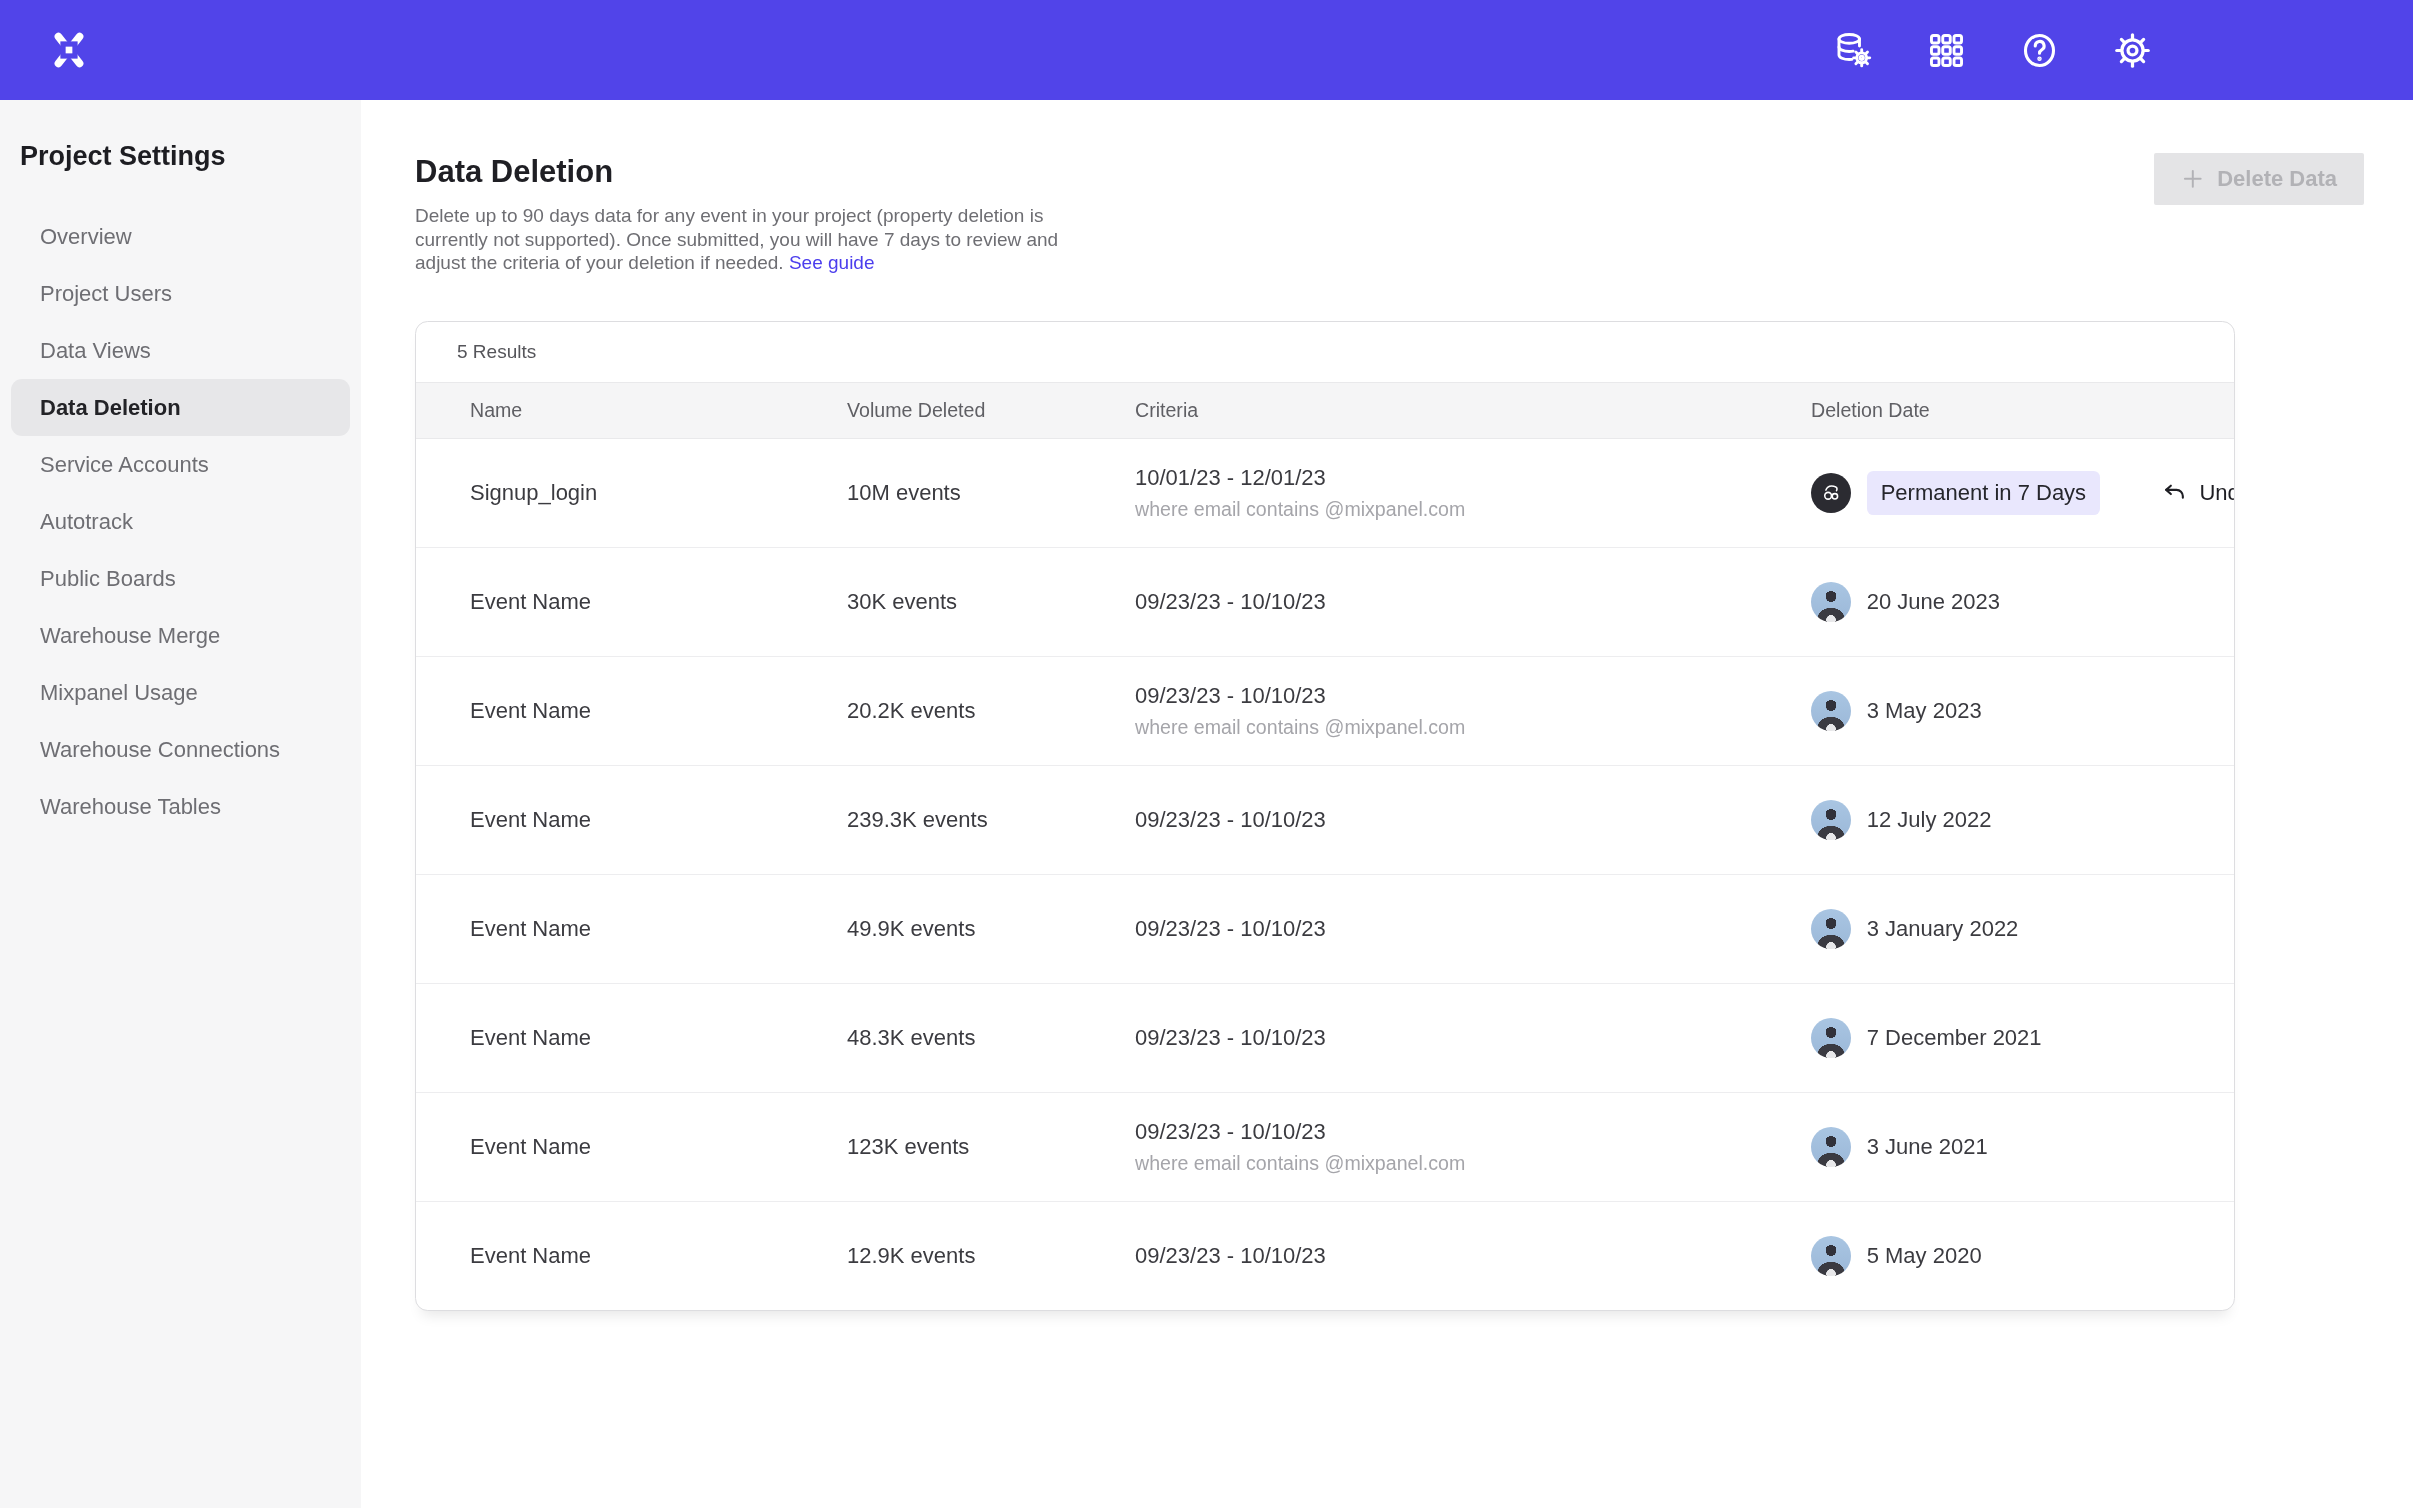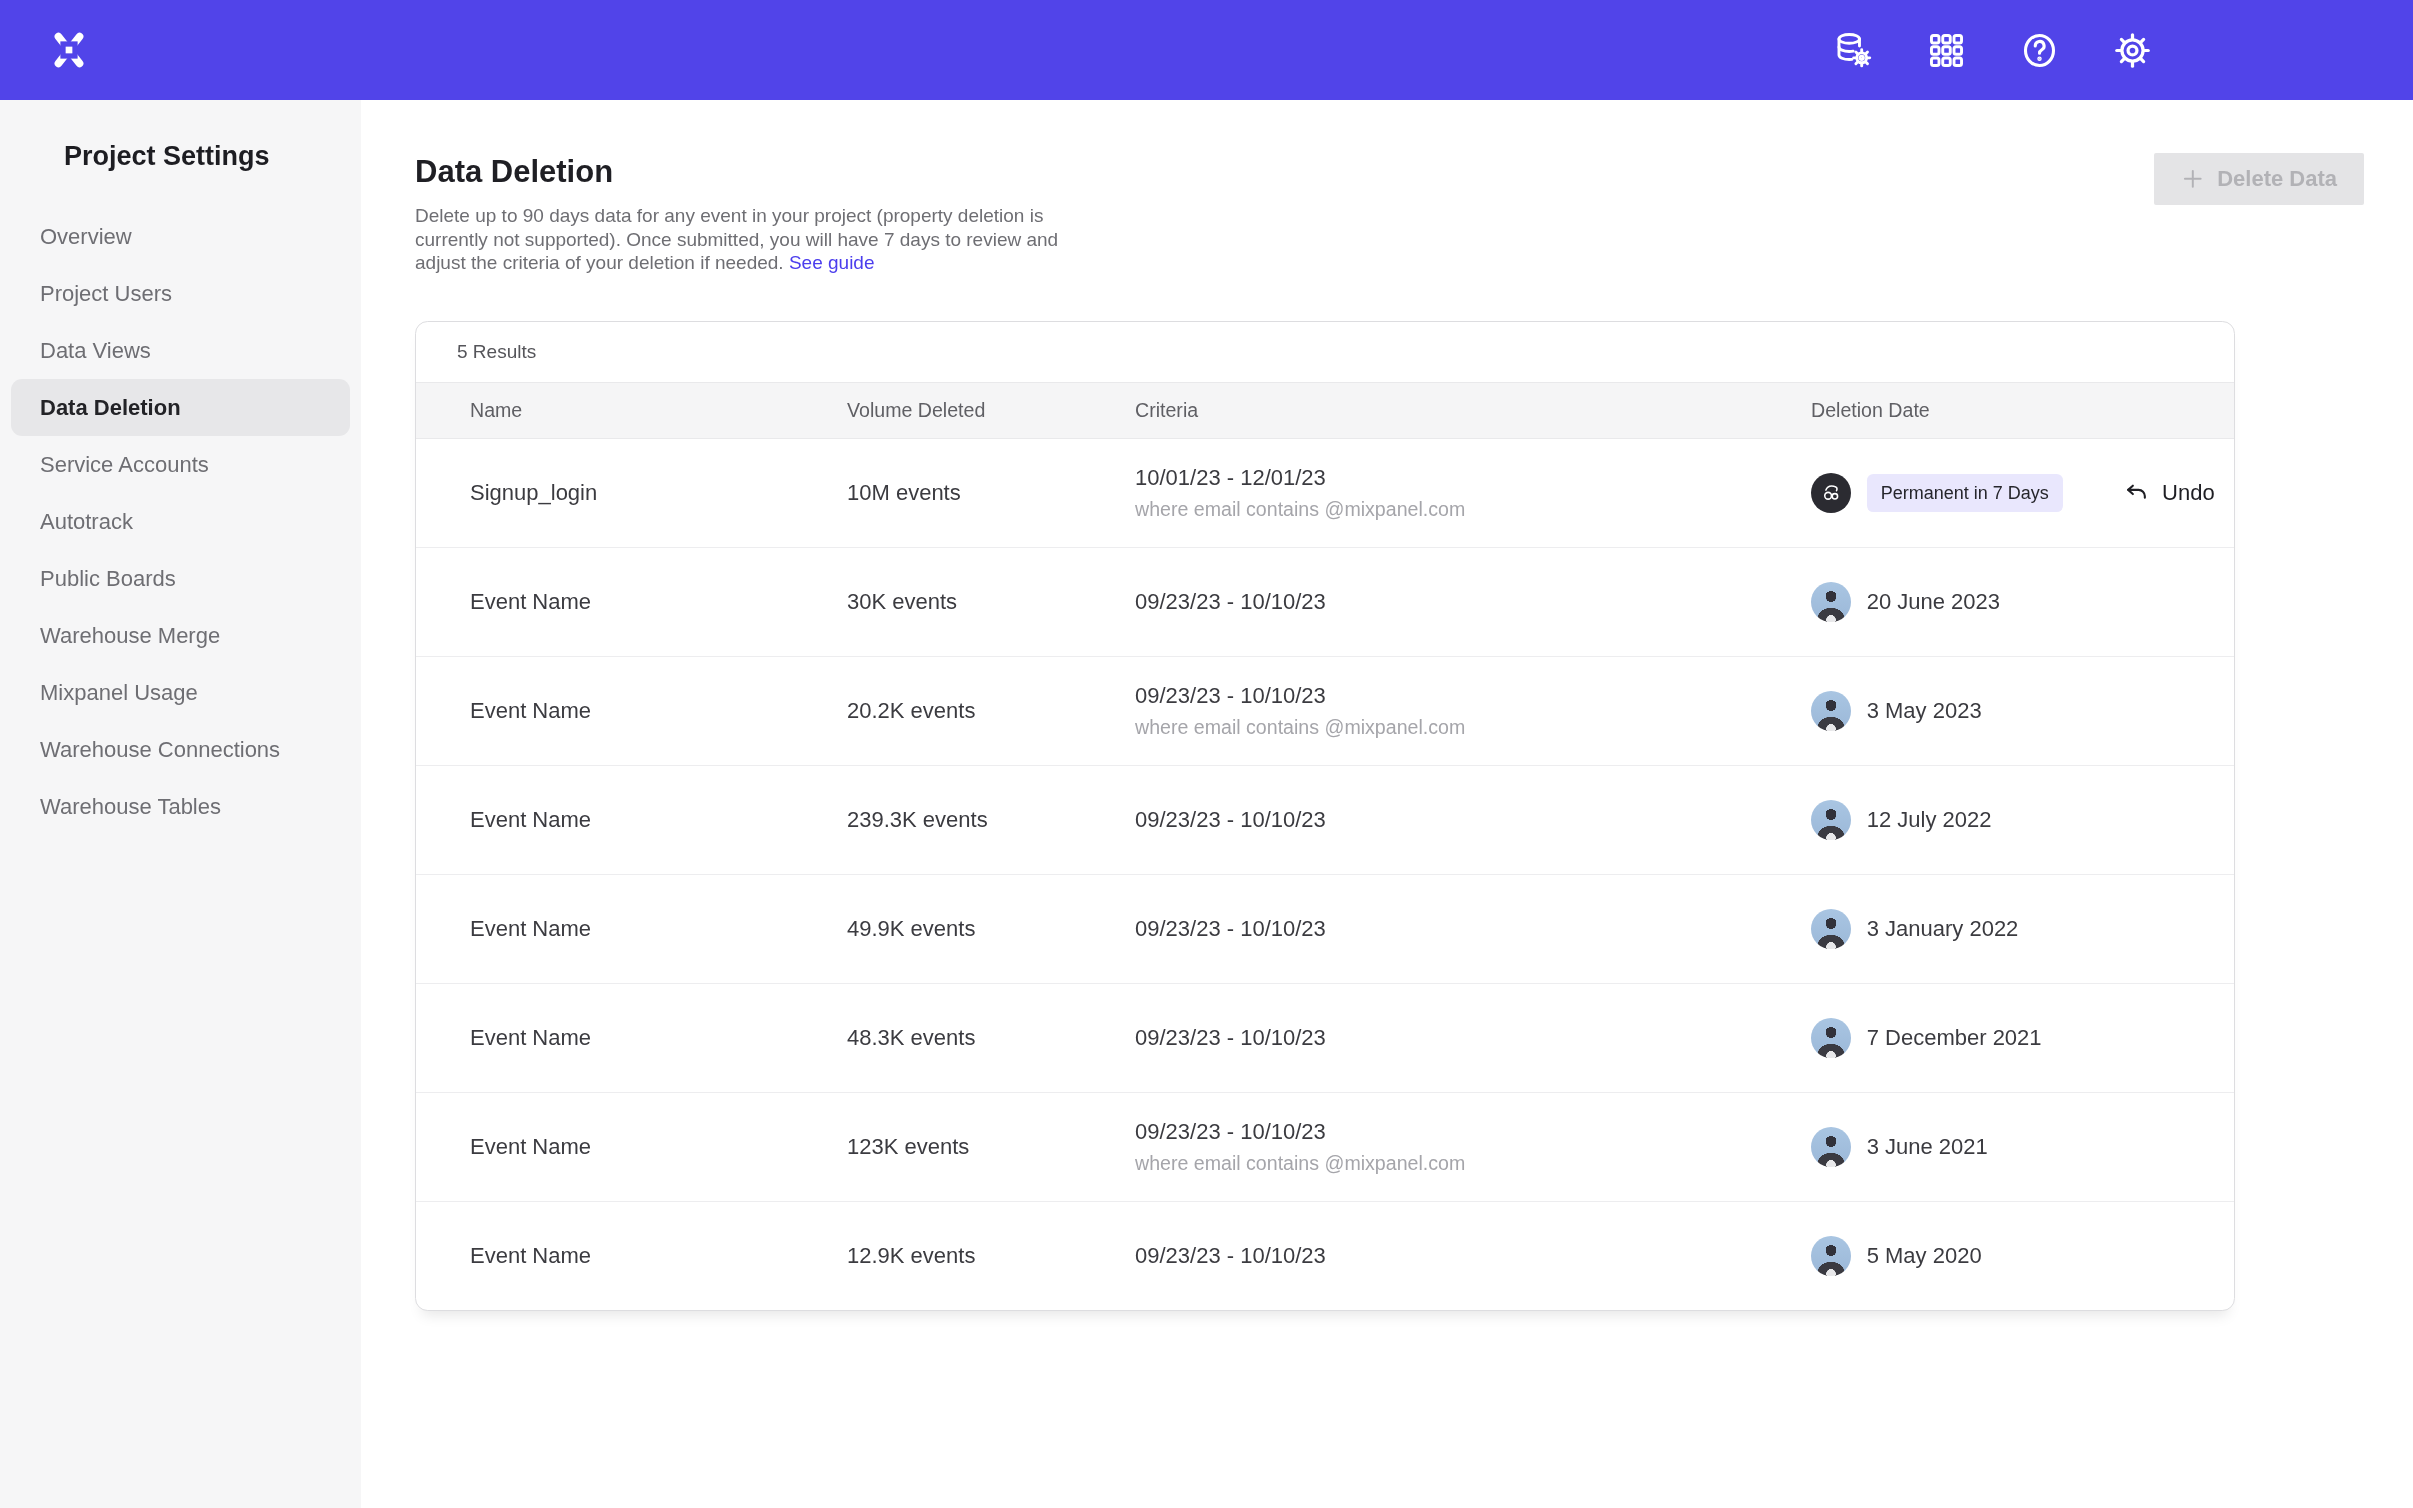--- a/index.html
+++ b/index.html
@@ -17,21 +17,21 @@
   .topbar-icons{margin-left:auto;display:flex;align-items:center;gap:46px;}
   .tb-btn{width:47px;height:47px;display:flex;align-items:center;justify-content:center;
     background:transparent;border:none;cursor:pointer;padding:0;}
   .tb-btn svg{width:41px;height:41px;}
   
   .sidebar{
     position:absolute;top:100px;left:0;width:361px;height:1409px;
     background:#f6f6f7;box-sizing:border-box;padding-top:41px;
   }
   .sidebar-title{
-    padding-left:64px;font-size:27px;font-weight:700;color:#1d1d22;margin:0 0 36px 0;
+    padding-left:20px;font-size:27px;font-weight:700;color:#1d1d22;margin:0 0 36px 0;
   }
   .side-item{
     height:57px;display:flex;align-items:center;box-sizing:border-box;
     margin:0 11px;padding-left:29px;border-radius:11px;
     font-size:22px;color:#6e6e73;cursor:pointer;
   }
   .side-item.active{background:#e7e7e9;color:#232327;font-weight:600;}
   
   .main{position:absolute;top:100px;left:361px;width:2052px;height:1409px;background:#ffffff;}
   .page-title{margin:54px 0 0 54px;font-size:31px;font-weight:700;color:#1f1f24;}
@@ -69,21 +69,21 @@
     background:
       radial-gradient(circle 5.5px at 50% 36%, #31313a 98%, transparent 100%),
       radial-gradient(circle 4.7px at 50% 94%, #e8e8ea 98%, transparent 100%),
       radial-gradient(ellipse 13.4px 10.2px at 50% 90%, #3a3a41 98%, transparent 100%),
       linear-gradient(180deg,#a9c5e2 0%,#9bb8d8 100%);
   }
   .avatar.dark{background:#2b2b31;display:flex;align-items:center;justify-content:center;}
   .avatar.dark svg{width:27px;height:27px;}
   .status-badge{
     background:#e9e7fd;color:#26262c;border-radius:6.3px;padding:8.6px 14px;
-    font-size:18px;white-space:nowrap;text-align:center;
+    font-size:22px;white-space:nowrap;text-align:center;
   }
   .undo-btn{
     margin-left:46px;display:flex;align-items:center;gap:12.6px;background:none;border:none;
     font-family:inherit;font-size:22px;color:#1f1f24;cursor:pointer;padding:0;
   }
   .undo-btn svg{width:25px;height:25px;}
 </style>
 </head>
 <body>
 

